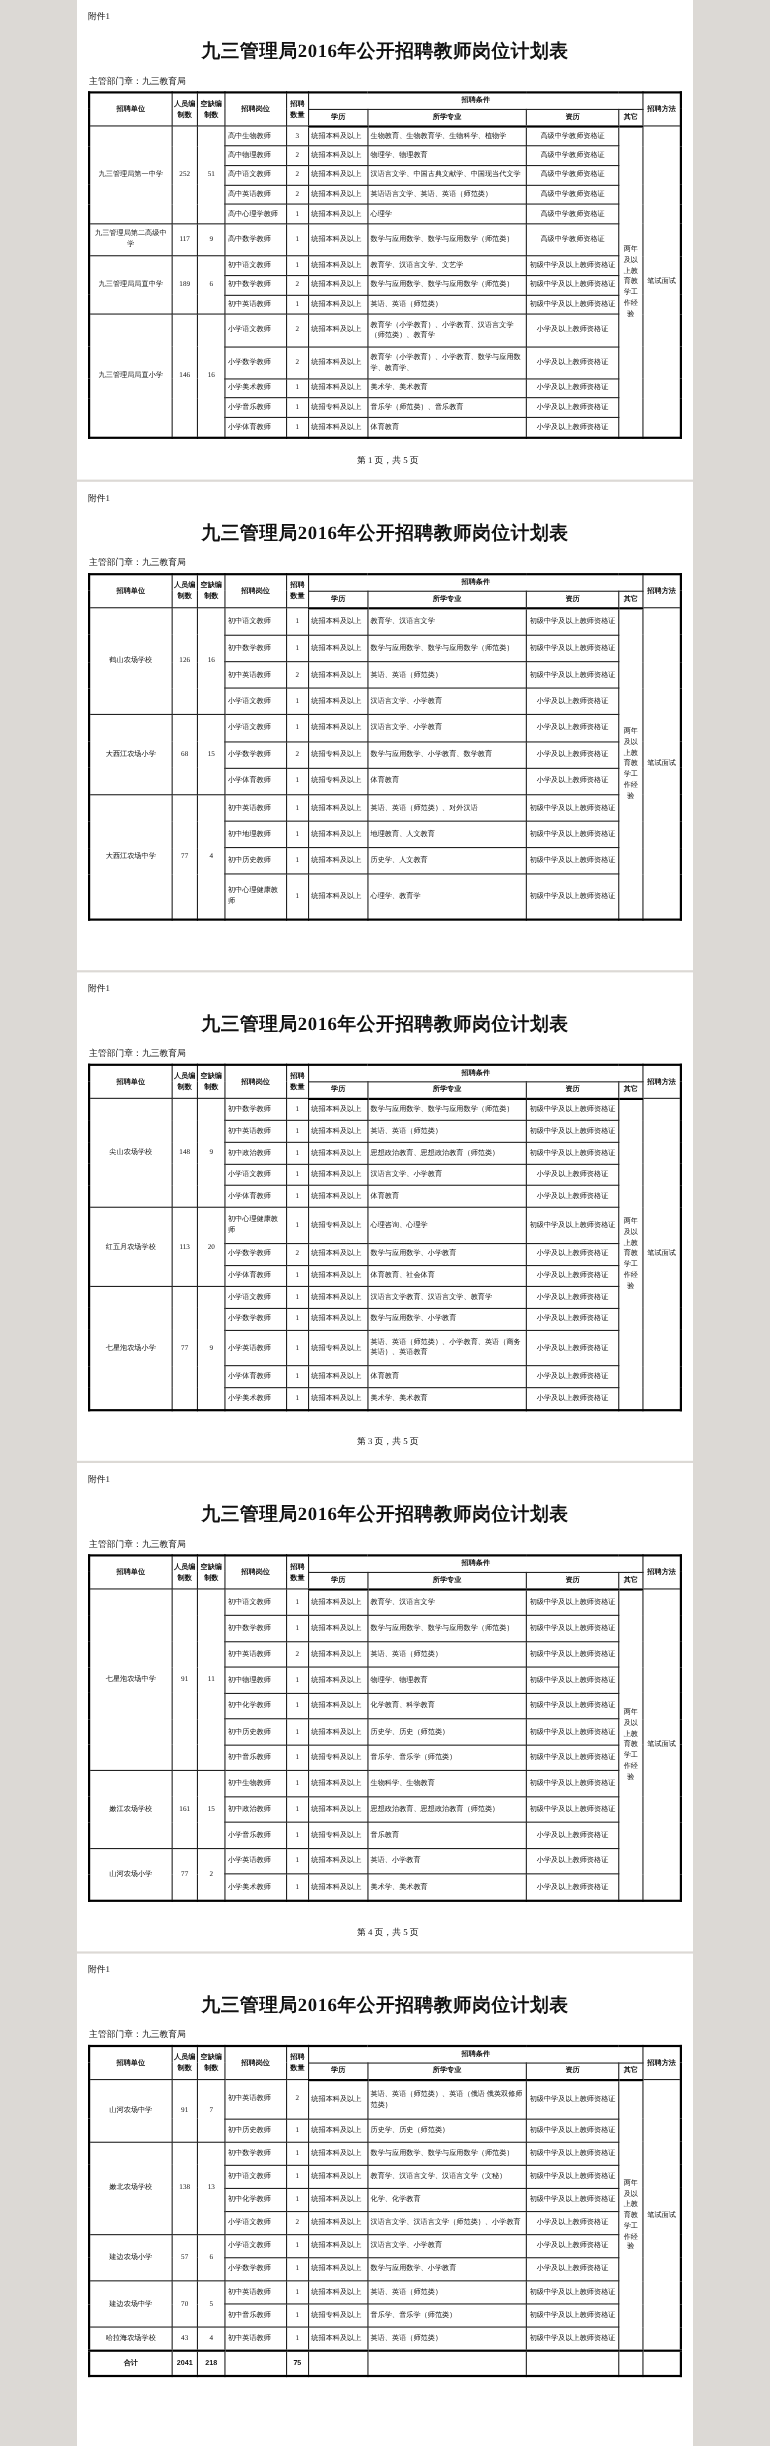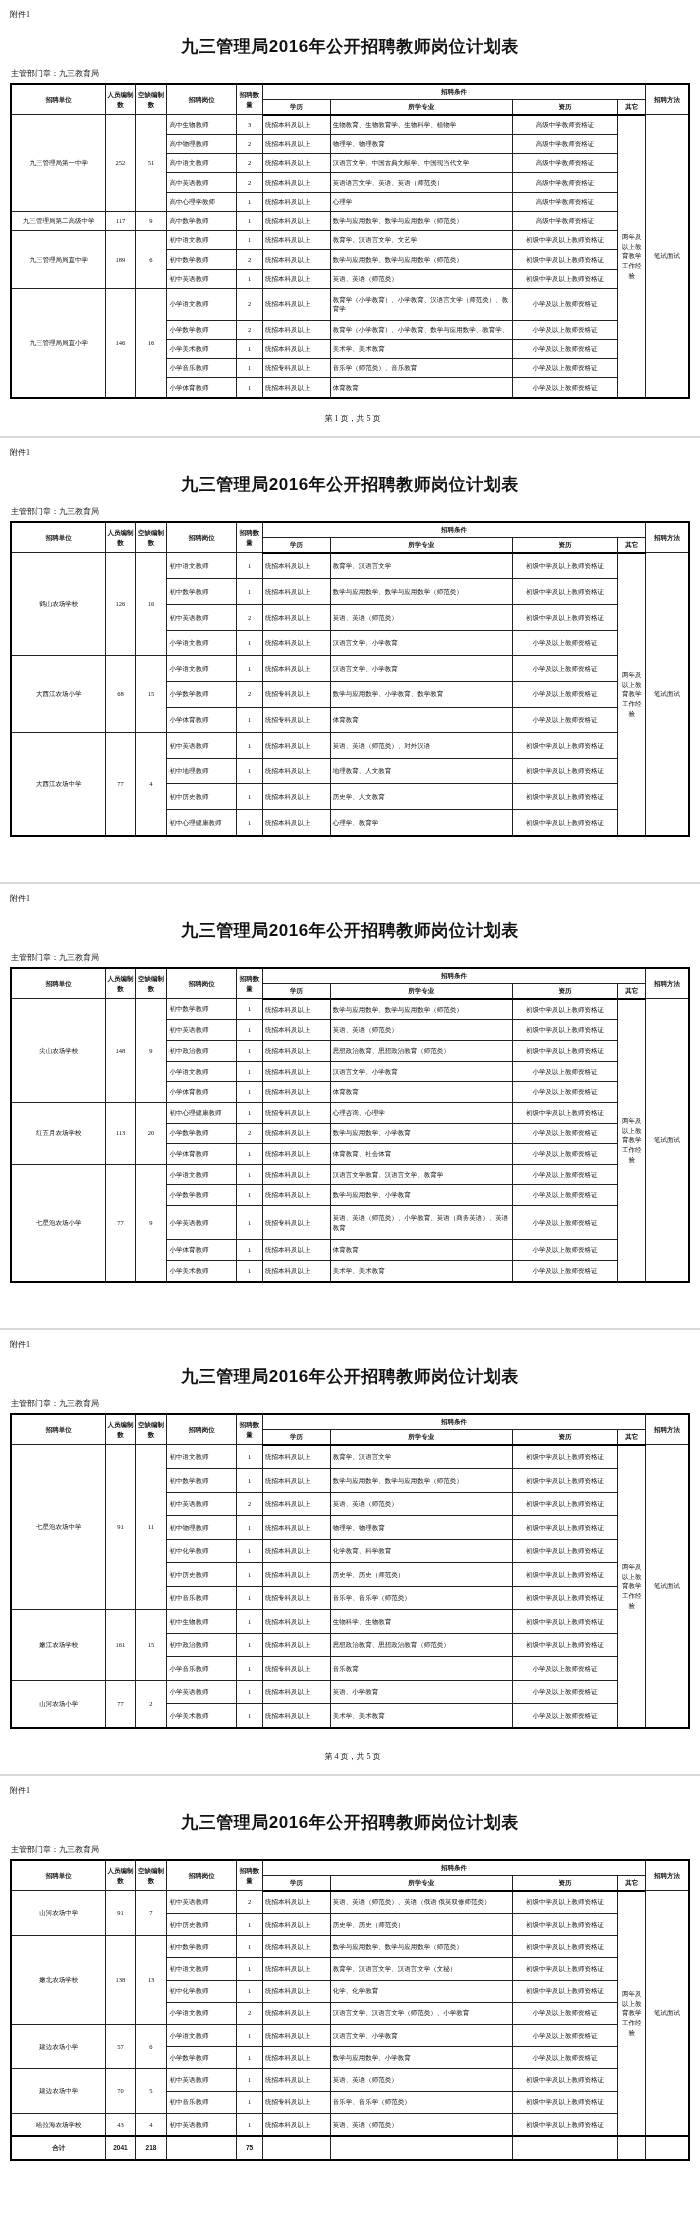--- a/index.html
+++ b/index.html
@@ -4,36 +4,36 @@
 <style>
   html,body{margin:0;padding:0;}
   body{
     width:700px;
     background:#dcd9d5;
     font-family:"Liberation Serif","DejaVu Serif",serif;
     color:#111;
   }
   .page{
     position:relative;
-    width:700px;
+    width:560px;
     margin:0 auto 2px auto;
     background:#ffffff;
     box-sizing:border-box;
     padding:9px 10px 0 10px;
     overflow:hidden;
   }
   .page1{height:436px}
   .page2{height:444px}
   .page3{height:444px}
   .page4{height:444px}
   .page5{height:448px;margin-bottom:0}
   .attachment{font-size:8px;}
   .title{
     text-align:center;
-    font-family:Liberation Sans, sans-serif;
+    font-family:Liberation Serif, serif;
     font-weight:bold;
     font-size:17px;
     letter-spacing:0.5px;
     margin:15px 0 10px 0;
   }
   .stamp{font-size:8px;margin:0 0 4px 1px;}
   table.plan{
     width:100%;
     border-collapse:collapse;
     table-layout:fixed;
@@ -488,20 +488,21 @@
           </tr>
           <tr>
             <td class="l">小学美术教师</td>
             <td class="c">1</td>
             <td class="l">统招本科及以上</td>
             <td class="l">美术学、美术教育</td>
             <td class="c">小学及以上教师资格证</td>
           </tr>
         </tbody>
       </table>
+      <div class="pfooter">第 3 页，共 5 页</div>
     </div>
     <div class="page page4">
       <div class="attachment">附件1</div>
       <div class="title">九三管理局2016年公开招聘教师岗位计划表</div>
       <div class="stamp">主管部门章：九三教育局</div>
       <table class="plan">
         <colgroup>
           <col style="width: 14%;">
           <col style="width: 4.3%;">
           <col style="width: 4.7%;">

